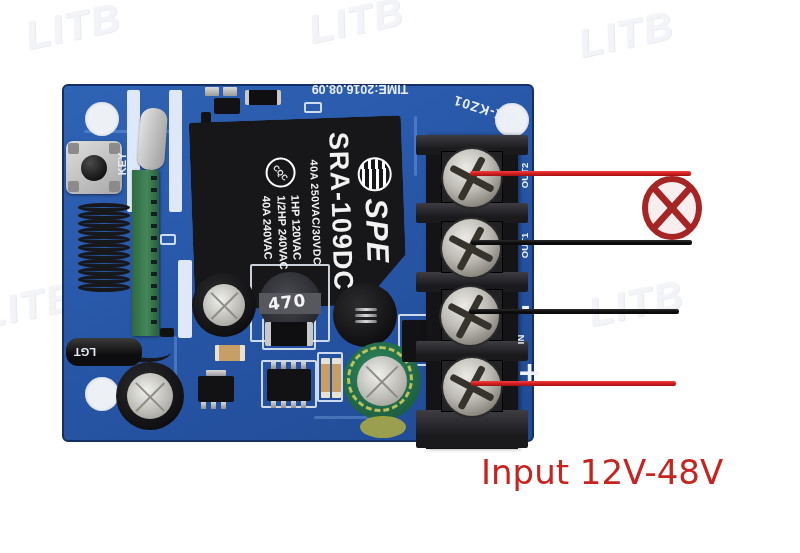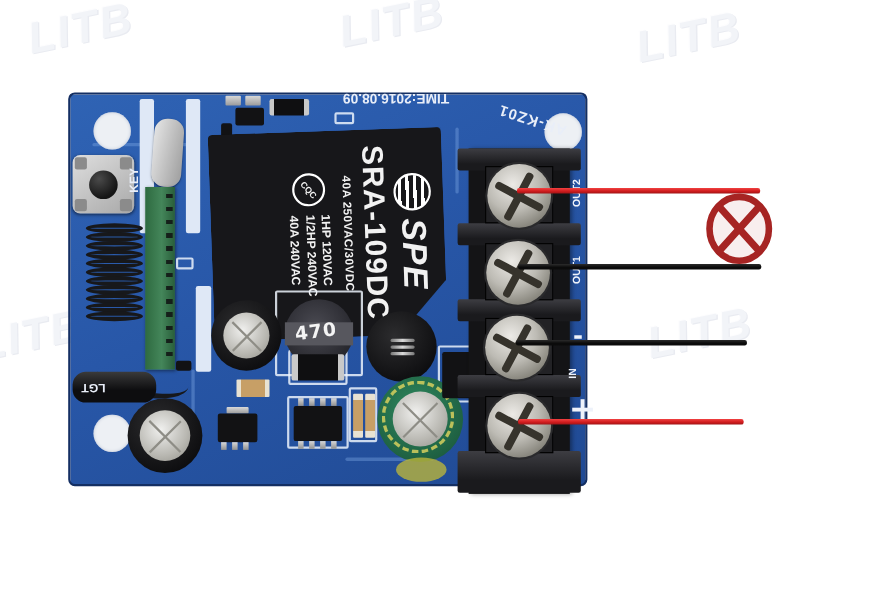--- a/index.html
+++ b/index.html
@@ -291,14 +291,15 @@
   <div class="wire black" style="left:471px;top:240px;width:221px"></div>
   <div class="wire black" style="left:469px;top:309px;width:210px"></div>
   <div class="wire red" style="left:471px;top:381px;width:205px"></div>
 
   <svg id="loadsym" width="70" height="72" viewBox="0 0 70 72">
     <ellipse cx="35" cy="36" rx="27" ry="29" fill="#f0d9d9" fill-opacity="0.45" stroke="#a62423" stroke-width="6"></ellipse>
     <line x1="17" y1="16" x2="53" y2="56" stroke="#a62423" stroke-width="6.5" stroke-linecap="round"></line>
     <line x1="53" y1="16" x2="17" y2="56" stroke="#a62423" stroke-width="6.5" stroke-linecap="round"></line>
   </svg>
 
+  <div id="caption">Input 12V-48V</div>
 
 </div>
 
 </body></html>

